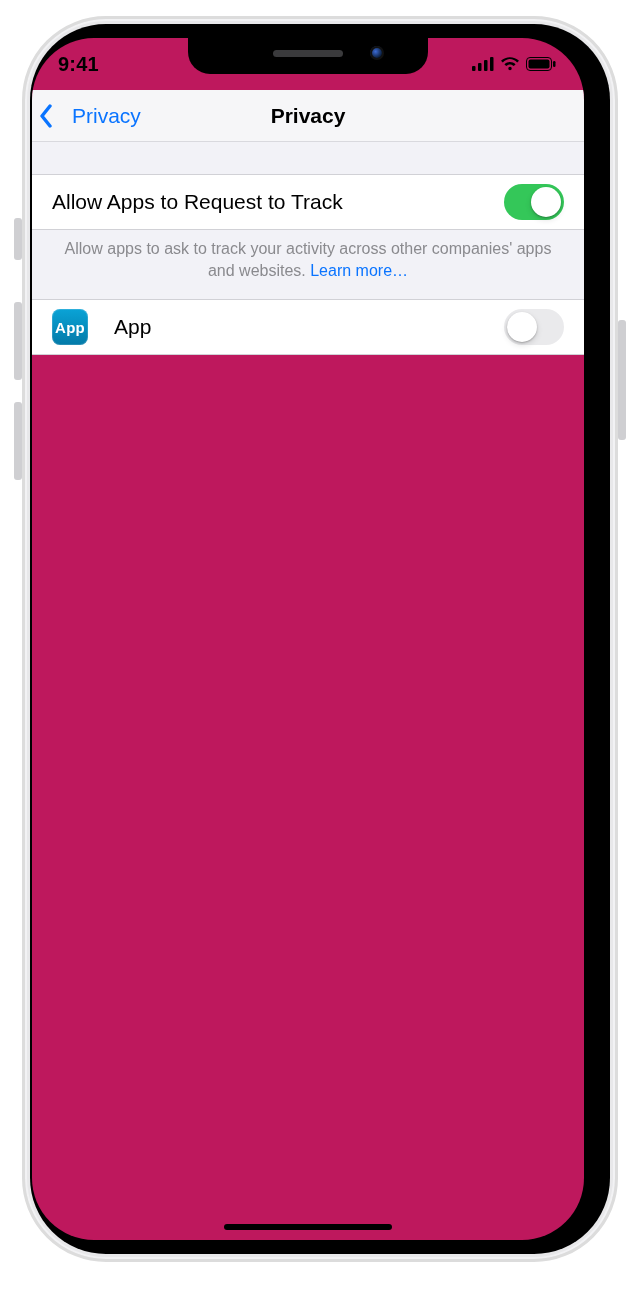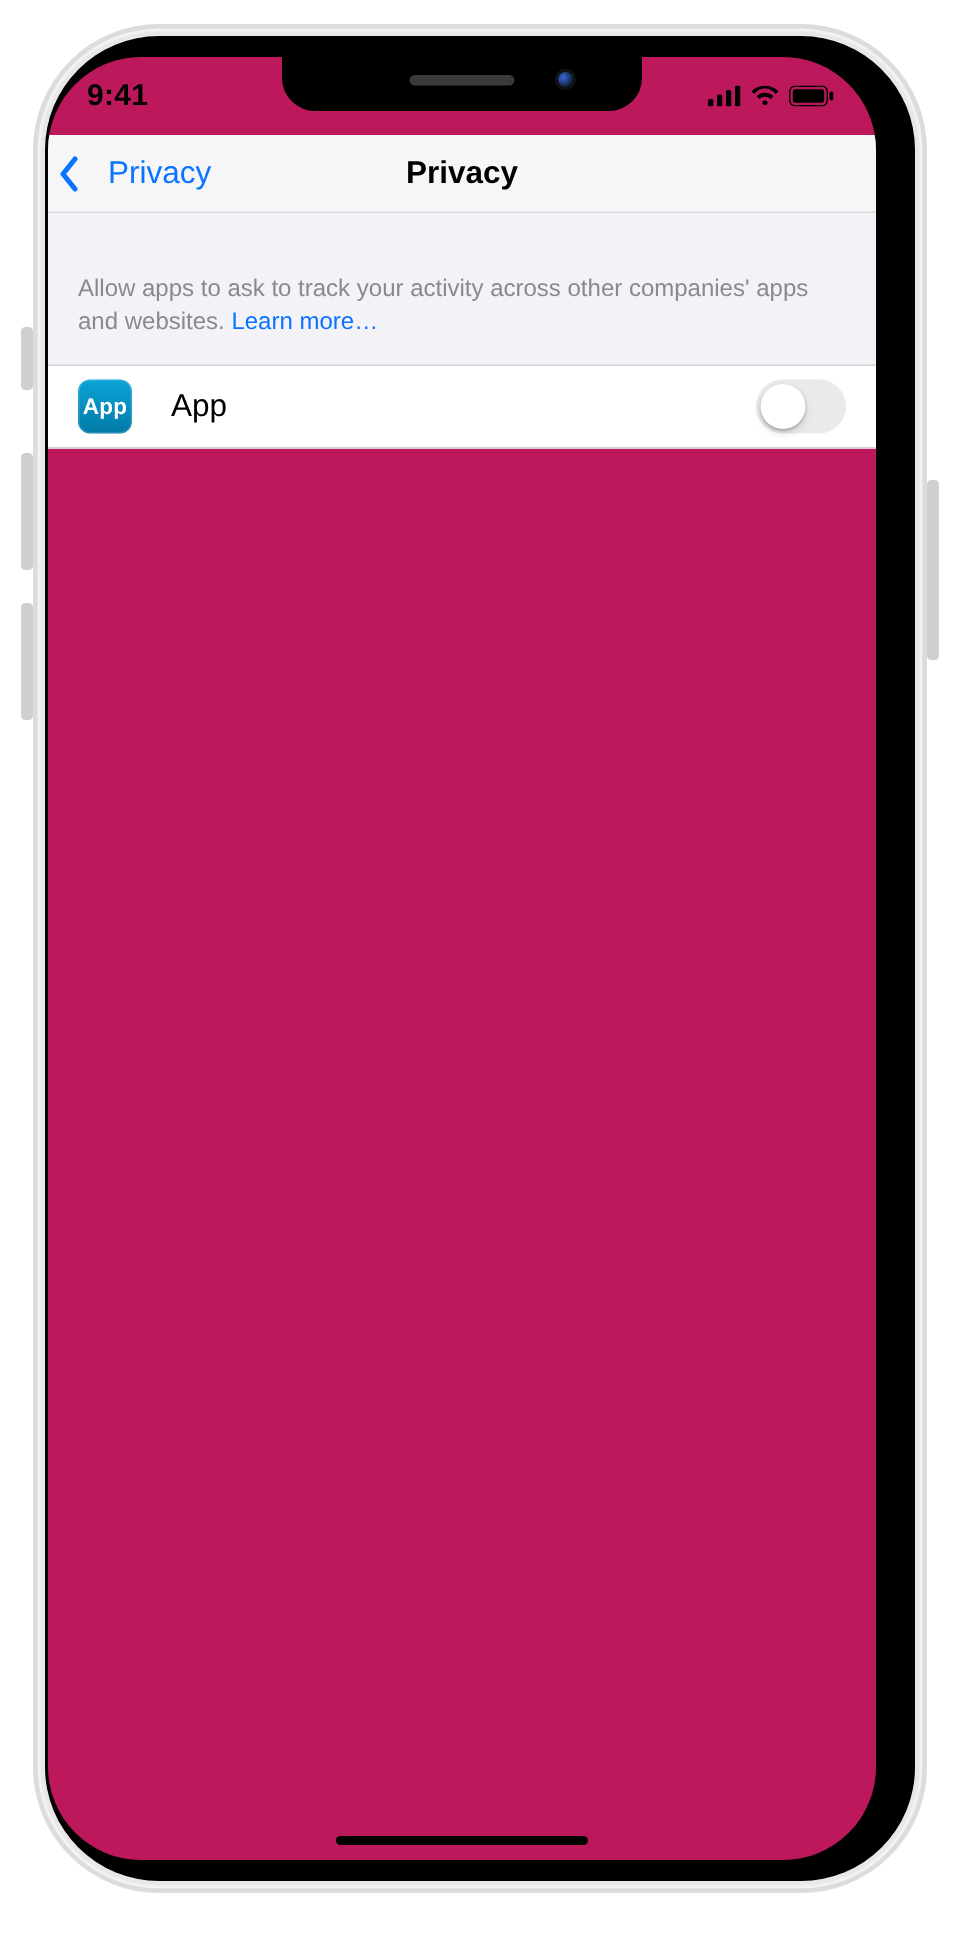--- a/index.html
+++ b/index.html
@@ -74,21 +74,21 @@
     
     .content { background: #f2f2f7; }
     .group-spacer { height: 32px; }
     .row {
       display: flex; align-items: center; justify-content: space-between;
       background: #ffffff; height: 56px; padding: 0 20px;
       border-top: 1px solid #d1d1d6; border-bottom: 1px solid #d1d1d6;
     }
     .row .label { font-size: 21px; color: #000; }
 
-    .footer-note { padding: 8px 20px 18px 20px; color: #8a8a8e; font-size: 16px; line-height: 1.35; }
+    .footer-note { padding: 8px 20px 18px 20px; color: #8a8a8e; font-size: 16px; line-height: 1.35; text-align: center; }
     .footer-note a { color: #0a74ff; text-decoration: none; }
 
     .app-row { display: flex; align-items: center; gap: 26px; }
     .app-icon {
       width: 36px; height: 36px; border-radius: 8px;
       background: linear-gradient(180deg, #0aa3d6 0%, #037aa8 100%);
       display: flex; align-items: center; justify-content: center;
       color: #fff; font-weight: 700; font-size: 15px; letter-spacing: 0.2px;
       box-shadow: inset 0 0 0 1px rgba(255,255,255,0.15);
     }
@@ -164,20 +164,26 @@
           </svg>
         </span>
         <span>Privacy</span>
       </div>
       <div class="nav-title">Privacy</div>
     </div>
 
     <div class="content">
       <div class="group-spacer"></div>
 
+      <div class="row">
+        <div class="label">Allow Apps to Request to Track</div>
+        <div class="toggle on">
+          <div class="knob"></div>
+        </div>
+      </div>
 
       <div class="footer-note">
         <span>Allow apps to ask to track your activity across other companies' apps and websites. </span>
         <a href="#">Learn more…</a>
       </div>
 
       <div class="row">
         <div class="app-row">
           <div class="app-icon">
             <span>App</span>

